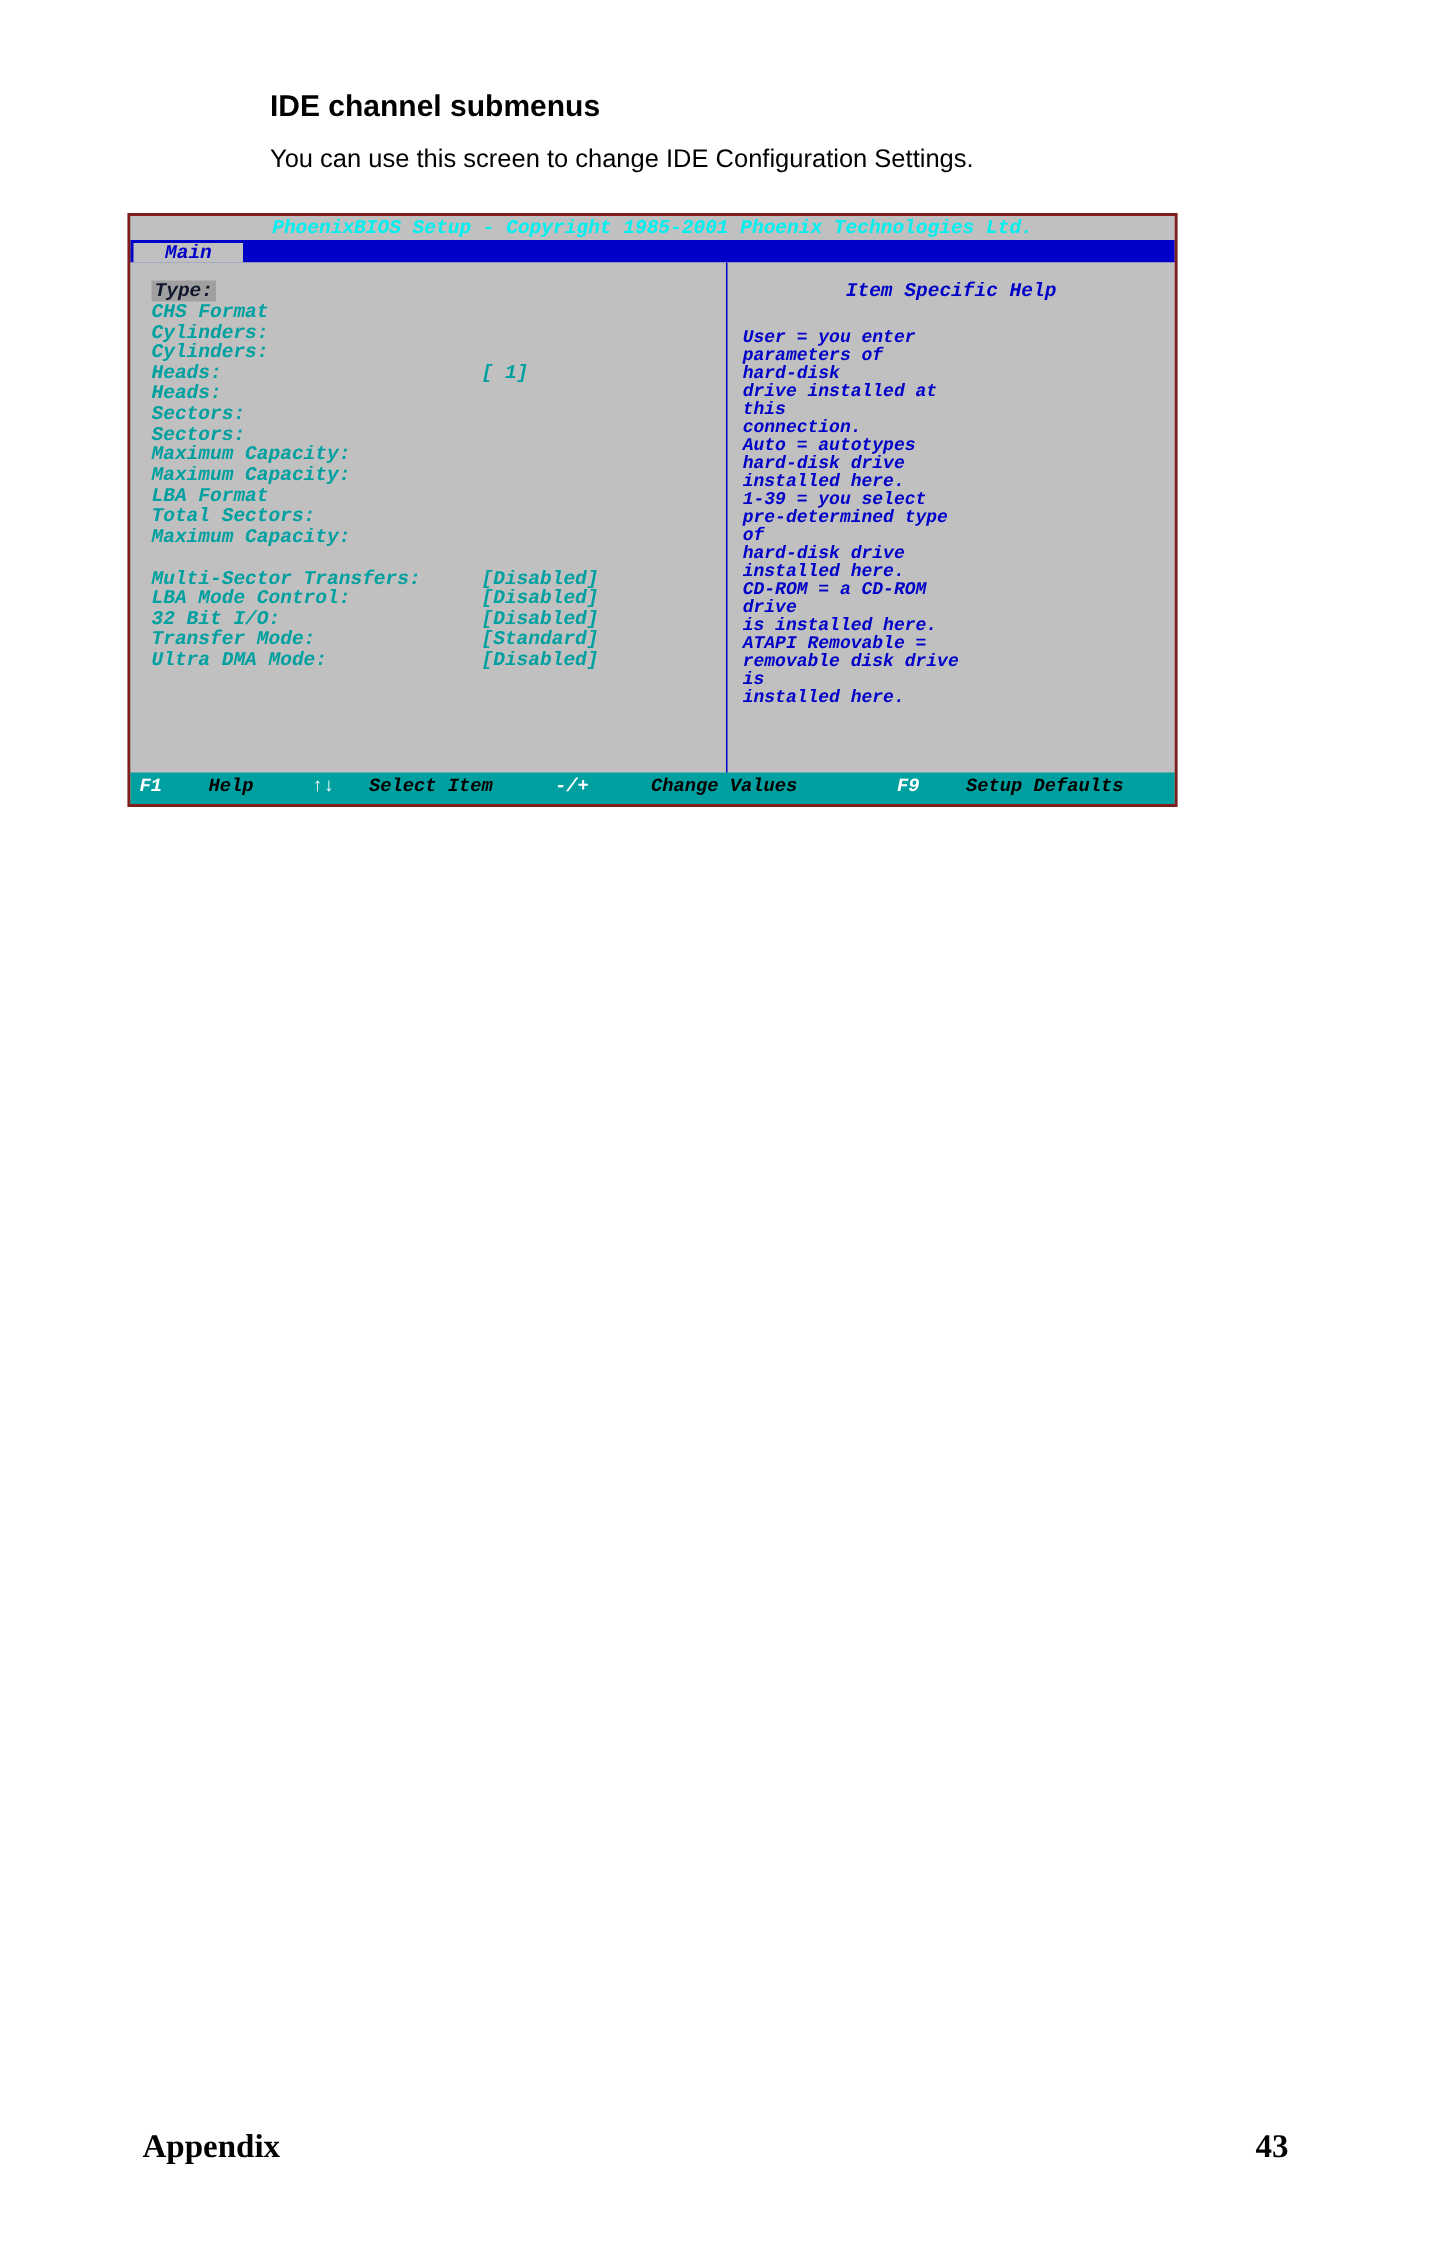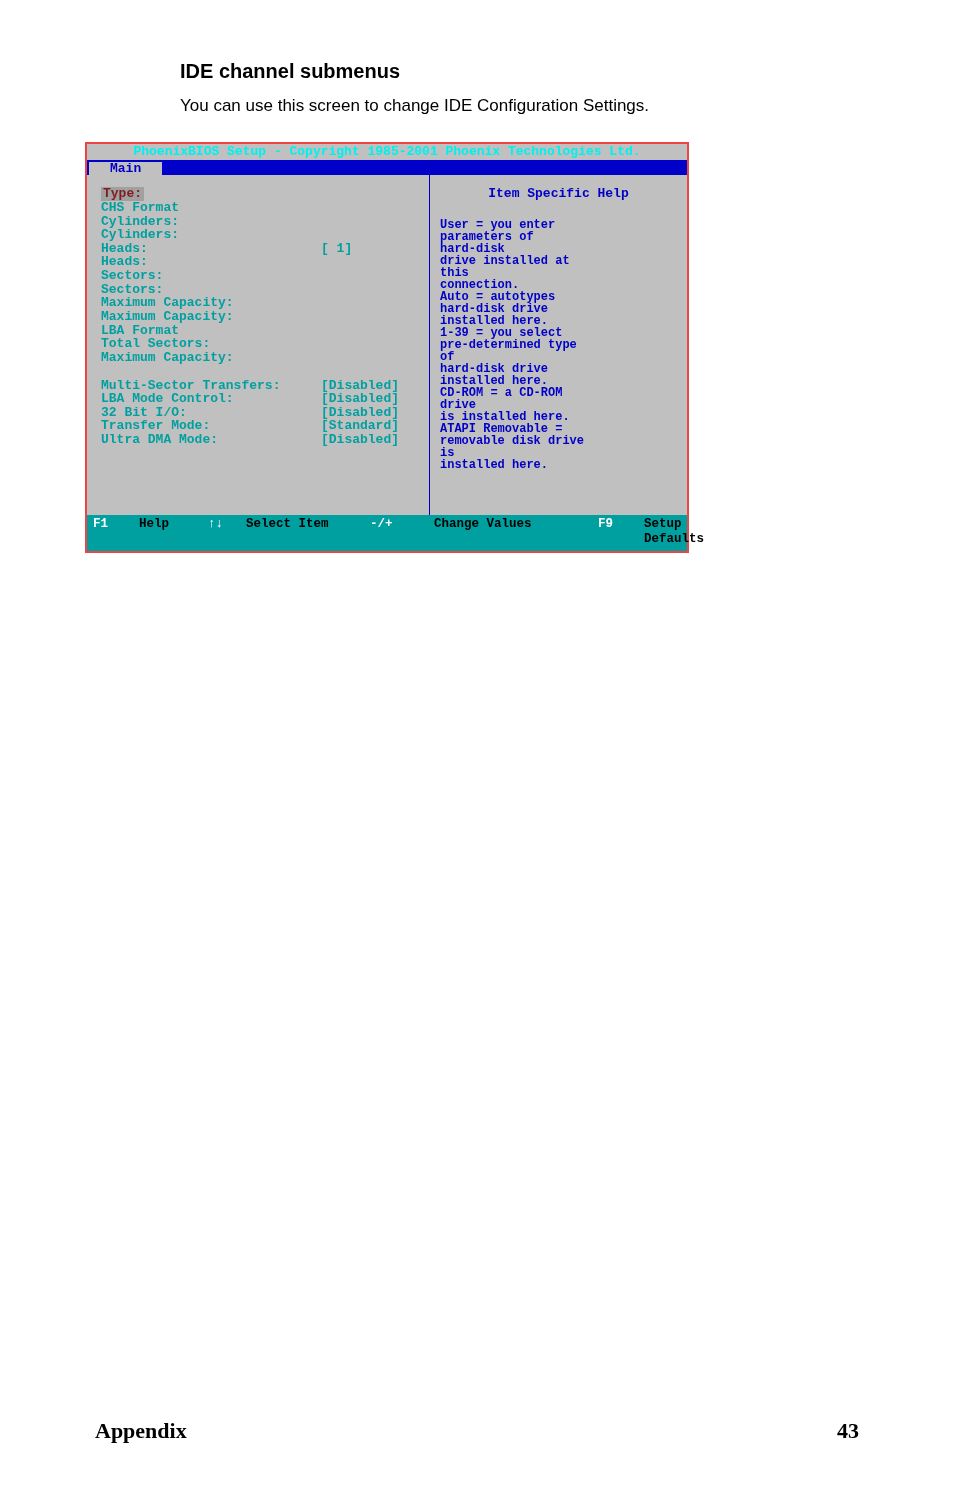--- a/index.html
+++ b/index.html
@@ -23,25 +23,26 @@
   .intro {
     font-family: Arial, Helvetica, sans-serif;
     font-size: 17px;
     line-height: 1.35;
     margin-bottom: 24px;
   }
   .bios {
     font-family: "Courier New", monospace;
     font-size: 13px;
     line-height: 1.05;
-    border: 2px solid #ef4444;
-    background: #c0c0c0;
-    width: 604px;
+    border: 2px solid #7f1d1d;
+    background: #c0c0c0;
+    width: 700px;
     margin-left: -95px;
     margin-right: auto;
+    font-style: italic;
   }
   .bios-title {
     text-align: center;
     color: #00f0f0;
     background: #c0c0c0;
     padding: 1px 0;
     font-weight: bold;
   }
   .bios-menubar {
     background: #0000c8;
@@ -134,21 +135,21 @@
   <div class="intro">You can use this screen to change IDE Configuration Settings.</div>
 
   <div class="bios">
     <div class="bios-title">PhoenixBIOS Setup - Copyright 1985-2001 Phoenix Technologies Ltd.</div>
     <div class="bios-menubar">
       <div class="bios-tab">Main</div>
     </div>
     <div class="bios-body">
       <div class="bios-left">
         <div class="bios-row">
-          <span style="background:#a0a0a0;color:#7f1d1d;padding:0 2px;">Type:</span>
+          <span style="background:#a0a0a0;color:#0f172a;padding:0 2px;">Type:</span>
         </div>
         <div class="bios-row">
             <span class="bios-label">CHS Format</span>
             <span class="bios-value"></span>
           </div>
         <div class="bios-row">
             <span class="bios-label">Cylinders:</span>
             <span class="bios-value"></span>
           </div>
         <div class="bios-row">

